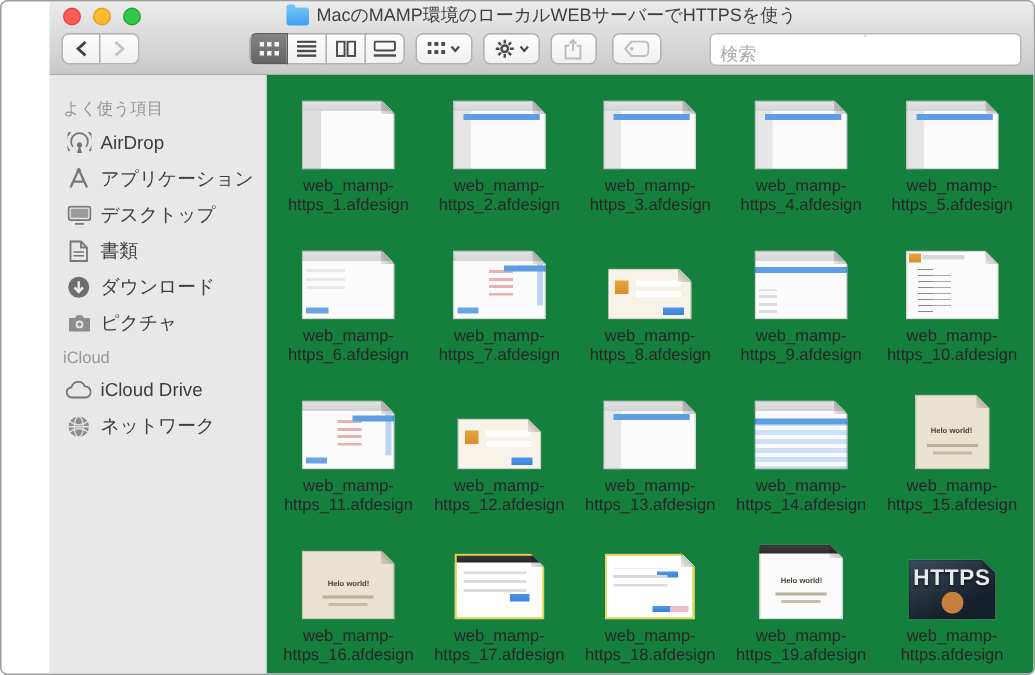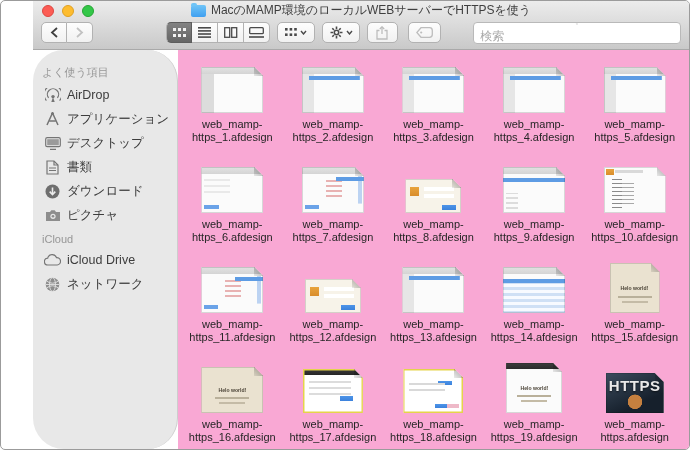--- a/index.html
+++ b/index.html
@@ -32,26 +32,26 @@
   .drop { width:42px; margin-left:7px; gap:3px; }
   .oneb { width:33px; margin-left:7px; }
   .tagb { width:37px; margin-left:10px; }
   .searchbox { margin-left:32px; width:228px; height:22px; background:#fff; border:1px solid #b9b9b9; border-radius:4px; display:flex; align-items:center; padding:0 6px; gap:4px;flex-direction:column; }
   .searchbox input { border:none; outline:none; width:100%; font-size:12px; color:#333; background:transparent; font-family:inherit; }
   .searchbox input::placeholder { color:#a9a9a9; }
   .icg { display:block; }
 
   
   .bodyrow { flex:1 1 auto; display:flex; min-height:0; }
-  .sidebar { width:145px; background:#e8e8e8; border-right:1px solid #cdcdcd; padding-top:9px; overflow:hidden;border-radius:31px; }
+  .sidebar { width:145px; background:#e8e8e8; border-right:1px solid #cdcdcd; padding-top:9px; overflow:hidden; }
   .sb-head { font-size:11px; color:#969696; padding:6px 0 3px 9px; }
   .sb-item { display:flex; align-items:center; gap:6px; height:24px; padding-left:11px; font-size:12.5px; color:#3d3d3d; }
   .sb-item .ic { width:17px; display:flex; justify-content:center; color:#757575; flex:0 0 auto; }
 
-  .content { flex:1; background:#f9a8d4; overflow:hidden; padding:6px 4px 0 4px; }
+  .content { flex:1; background:#15803d; overflow:hidden; padding:6px 4px 0 4px; }
   .grid { display:grid; grid-template-columns:repeat(5,1fr); row-gap:12px; }
   .fitem { display:flex; flex-direction:column; align-items:center; height:88px; }
   .thzone { height:58px; display:flex; align-items:flex-end; justify-content:center; width:100%; }
   .fname { margin-top:5px; font-size:11px; line-height:13px; color:#262626; text-align:center; }
 
   
   .th { position:relative; width:62px; height:46px; background-color:#fbfbfb; background-repeat:no-repeat;
         box-shadow:inset 0 0 0 1px rgba(0,0,0,0.14);
         clip-path:polygon(0 0, calc(100% - 9px) 0, 100% 9px, 100% 100%, 0 100%);
         display:flex; align-items:center; justify-content:center; }

